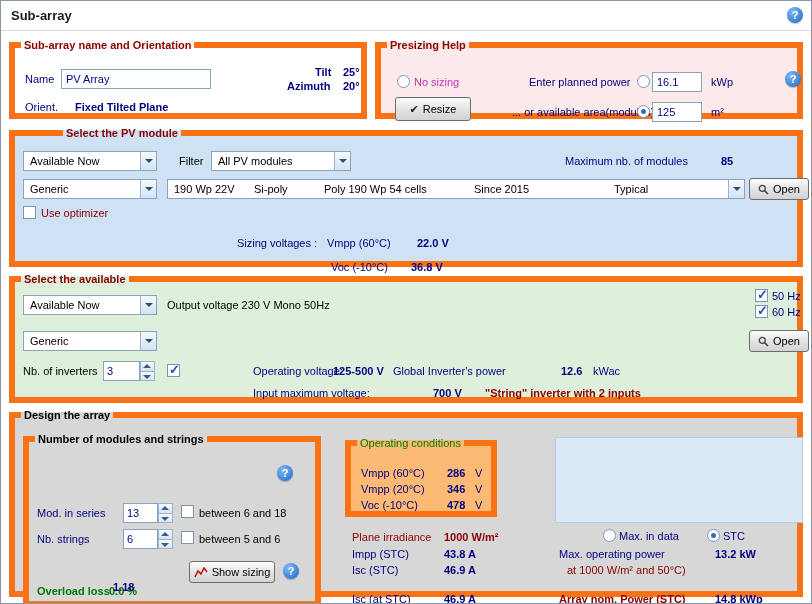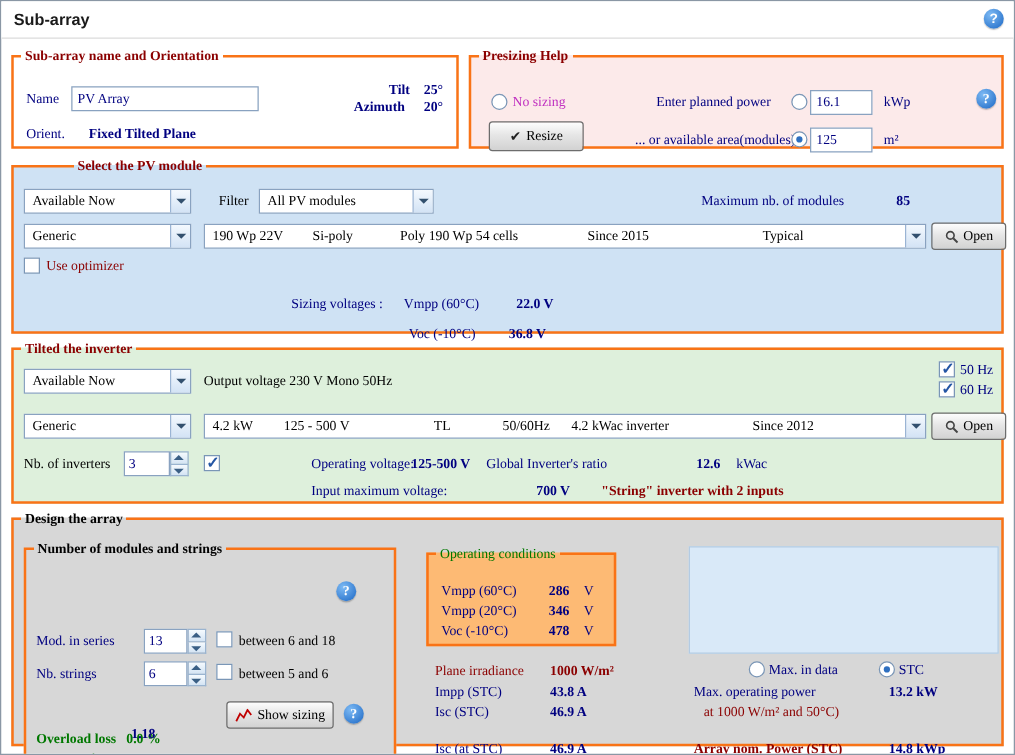--- a/index.html
+++ b/index.html
@@ -10,21 +10,21 @@
   .lbl { position:absolute; white-space:nowrap; line-height:13px; }
   .navy { color:#000080; }
   .maroon { color:#8b0000; }
   .green { color:#007800;margin-top:20px; }
   .magenta { color:#c030c0; }
   .b { font-weight:bold; }
 
   .titlebar { position:absolute; left:0; top:0; width:100%; height:30px; border-bottom:1px solid #dcdcdc; background:#fff; }
   .title { position:absolute; left:10px; top:7px; font-size:13px; font-weight:bold; color:#1a1a1a; }
 
-  fieldset { position:absolute; border:2px solid #f97316; padding:0; margin:0;font-family:Liberation Serif, serif; }
+  fieldset { position:absolute; border:6px solid #f97316; padding:0; margin:0; }
   legend { font-size:11px; font-weight:bold; color:#8b0000; margin-left:6px; padding:0 3px; white-space:nowrap; }
   fieldset.black-legend > legend { color:#000; }
   fieldset.green-legend > legend { color:#007800; font-weight:normal; }
   .fs-pink { background:#fceaea; }
   .fs-blue { background:#cfe2f4; }
   .fs-green { background:#def0dc; }
   .fs-gray { background:#d7d7d7; }
 
   .combo { position:absolute; height:20px; background:#fff; border:1px solid #89a2c0; display:flex; align-items:center; }
   .combo .txt { flex:1; padding:0 6px; white-space:nowrap; overflow:hidden; color:#000; display:flex; }
@@ -137,44 +137,33 @@
     <span class="lbl maroon" style="left:26px;top:68px;">Use optimizer</span>
 
     <span class="lbl navy" style="left:222px;top:98px;">Sizing voltages :</span>
     <span class="lbl navy" style="left:312px;top:98px;">Vmpp (60°C)</span>
     <span class="lbl navy b" style="left:402px;top:98px;">22.0 V</span>
     <span class="lbl navy" style="left:316px;top:122px;">Voc (-10°C)</span>
     <span class="lbl navy b" style="left:396px;top:122px;">36.8 V</span>
   </fieldset>
 
   <fieldset class="fs-green" style="left:8px;top:272px;width:794px;height:130px;">
-    <legend>Tilted the inverter</legend>
+    <legend>Select the available</legend>
     <div class="combo" style="left:8px;top:10px;width:134px;">
       <span class="txt">Available Now</span>
       <span class="cbtn"></span>
     </div>
     <span class="lbl" style="left:152px;top:14px;">Output voltage 230 V Mono 50Hz</span>
     <span class="cb on" style="left:740px;top:4px;"></span>
     <span class="lbl navy" style="left:757px;top:5px;">50 Hz</span>
     <span class="cb on" style="left:740px;top:20px;"></span>
     <span class="lbl navy" style="left:757px;top:21px;">60 Hz</span>
 
     <div class="combo" style="left:8px;top:46px;width:134px;">
       <span class="txt">Generic</span>
-      <span class="cbtn"></span>
-    </div>
-    <div class="combo" style="left:152px;top:46px;width:578px;">
-      <span class="txt">
-        <span style="width:57px;">4.2 kW</span>
-        <span style="width:120px;">125 - 500 V</span>
-        <span style="width:55px;">TL</span>
-        <span style="width:55px;">50/60Hz</span>
-        <span style="width:145px;">4.2 kWac inverter</span>
-        <span>Since 2012</span>
-      </span>
       <span class="cbtn"></span>
     </div>
     <div class="btn3d" style="left:734px;top:45px;width:60px;height:22px;">
       <svg width="11" height="11" viewBox="0 0 11 11">
           <circle cx="4.3" cy="4.3" r="3" fill="none" stroke="#444" stroke-width="1.3"></circle>
           <line x1="6.6" y1="6.6" x2="10" y2="10" stroke="#444" stroke-width="1.6"></line>
         </svg>
       <span>Open</span>
     </div>
 
@@ -182,21 +171,21 @@
     <div class="spin" style="left:88px;top:76px;width:52px;">
       <input value="3" style="">
       <span class="btns">
           <span class="up"></span>
           <span class="down"></span>
         </span>
     </div>
     <span class="cb on" style="left:152px;top:79px;"></span>
     <span class="lbl navy" style="left:238px;top:80px;">Operating voltage:</span>
     <span class="lbl navy b" style="left:318px;top:80px;">125-500 V</span>
-    <span class="lbl navy" style="left:378px;top:80px;">Global Inverter's ratio</span>
+    <span class="lbl navy" style="left:378px;top:80px;">Global Inverter's power</span>
     <span class="lbl navy b" style="left:546px;top:80px;">12.6</span>
     <span class="lbl navy" style="left:578px;top:80px;">kWac</span>
     <span class="lbl navy" style="left:238px;top:102px;">Input maximum voltage:</span>
     <span class="lbl navy b" style="left:418px;top:102px;">700 V</span>
     <span class="lbl maroon b" style="left:470px;top:102px;">"String" inverter with 2 inputs</span>
   </fieldset>
 
   <fieldset class="fs-gray black-legend" style="left:8px;top:408px;width:794px;height:188px;">
     <legend>Design the array</legend>
 

